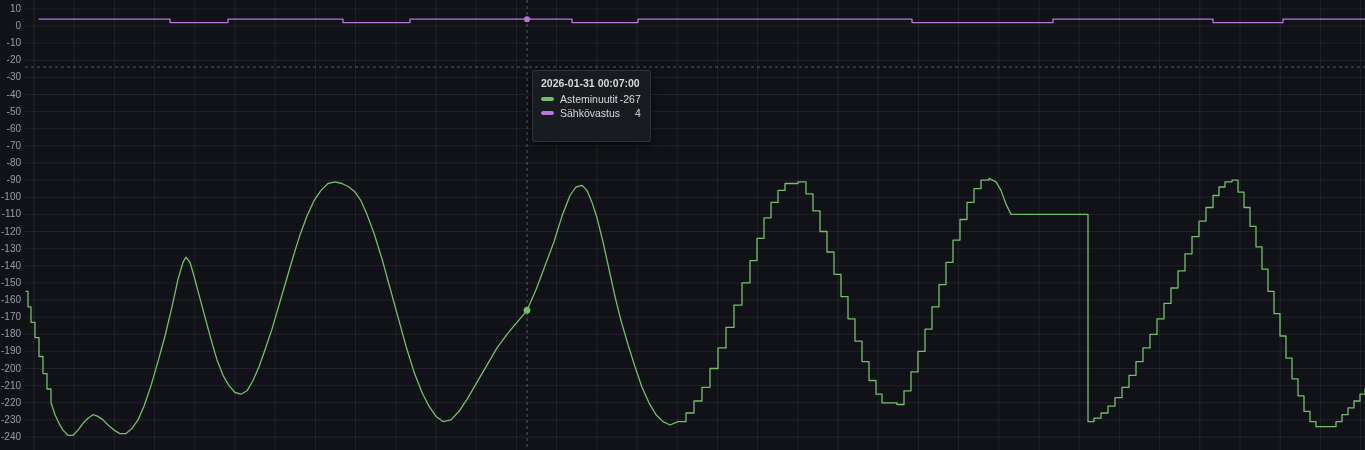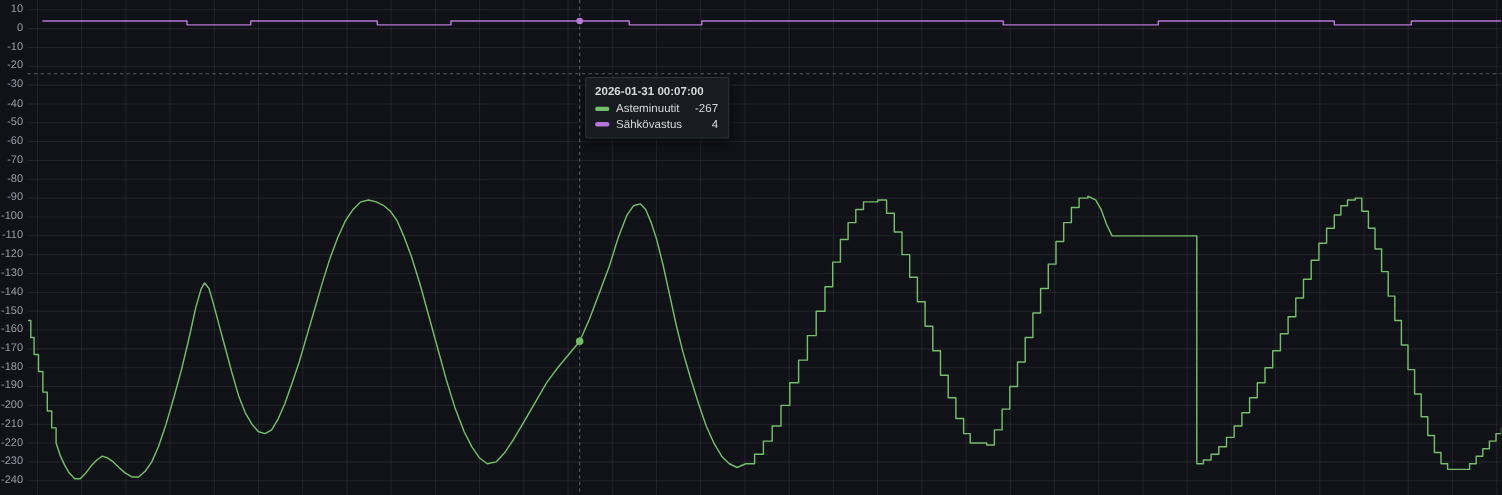--- a/index.html
+++ b/index.html
@@ -2,26 +2,26 @@
 <html><head>
 <meta charset="utf-8">
 <style>
   html,body{margin:0;padding:0;background:#111217;width:1365px;height:450px;overflow:hidden;
     font-family:"Liberation Sans",sans-serif;}
   .panel{position:relative;width:1365px;height:450px;background:#111217;}
   #yaxis .tick{position:absolute;right:1344px;transform:translateY(-50%);width:40px;text-align:right;
     font-size:10px;color:rgba(204,204,220,0.72);letter-spacing:0;line-height:10px;}
   svg{position:absolute;left:0;top:0;}
   .tooltip{position:absolute;left:532px;top:70px;background:#181b1f;border:1px solid #2c3235;
-    border-radius:2px;box-shadow:0 4px 8px rgba(0,0,0,0.55);padding:6px 9px 6px 8px;z-index:10;
+    border-radius:2px;box-shadow:0 4px 8px rgba(0,0,0,0.55);padding:6px 9px 22px 8px;z-index:10;
     color:#d8d9da;font-size:10.5px;line-height:12px;white-space:nowrap;}
   .tooltip .title{font-weight:bold;margin-bottom:4px;color:#d8d9da;}
   .tooltip .row{display:flex;align-items:center;margin-top:2px;}
   .tooltip .swatch{display:inline-block;width:13px;height:4px;border-radius:2px;margin-right:6px;flex:none;}
-  .tooltip .lbl{margin-right:14px;}
+  .tooltip .lbl{margin-right:2px;}
   .tooltip .val{margin-left:auto;text-align:right;}
 </style>
 </head>
 <body>
 
 <div class="panel">
   <svg id="plot" width="1365" height="450" viewBox="0 0 1365 450">
       <line x1="25" y1="8.875" x2="1365" y2="8.875" stroke="rgba(240,250,255,0.07)" stroke-width="1"></line>
       <line x1="25" y1="26" x2="1365" y2="26" stroke="rgba(240,250,255,0.07)" stroke-width="1"></line>
       <line x1="25" y1="43.125" x2="1365" y2="43.125" stroke="rgba(240,250,255,0.07)" stroke-width="1"></line>

